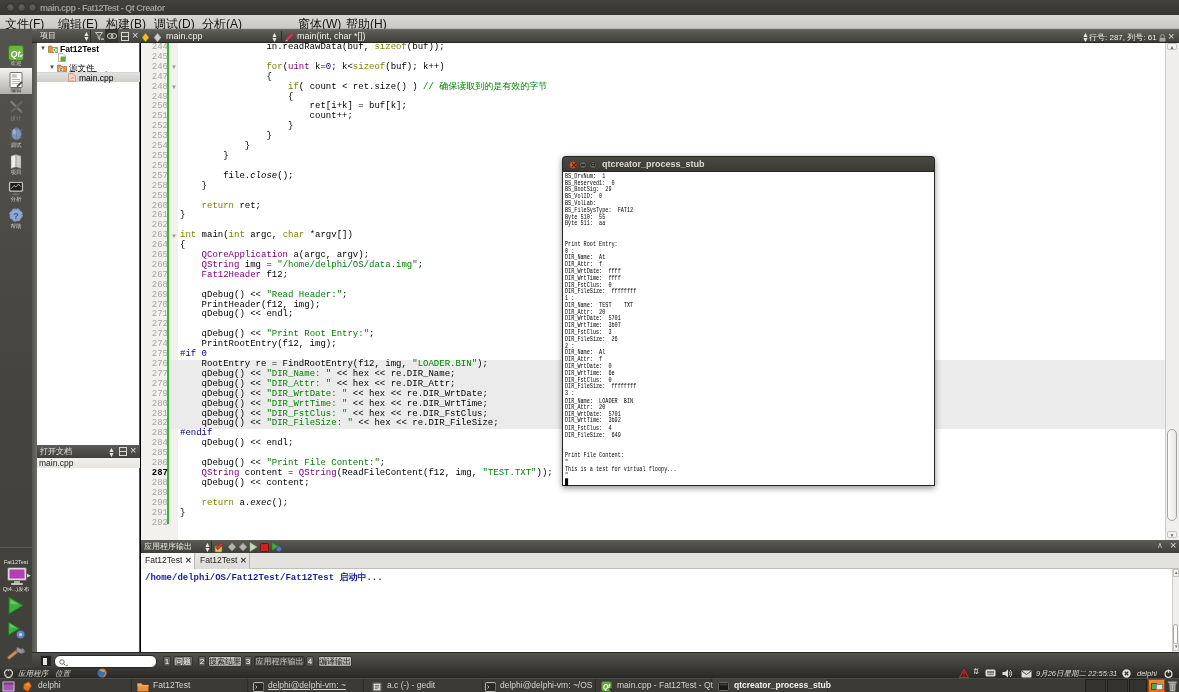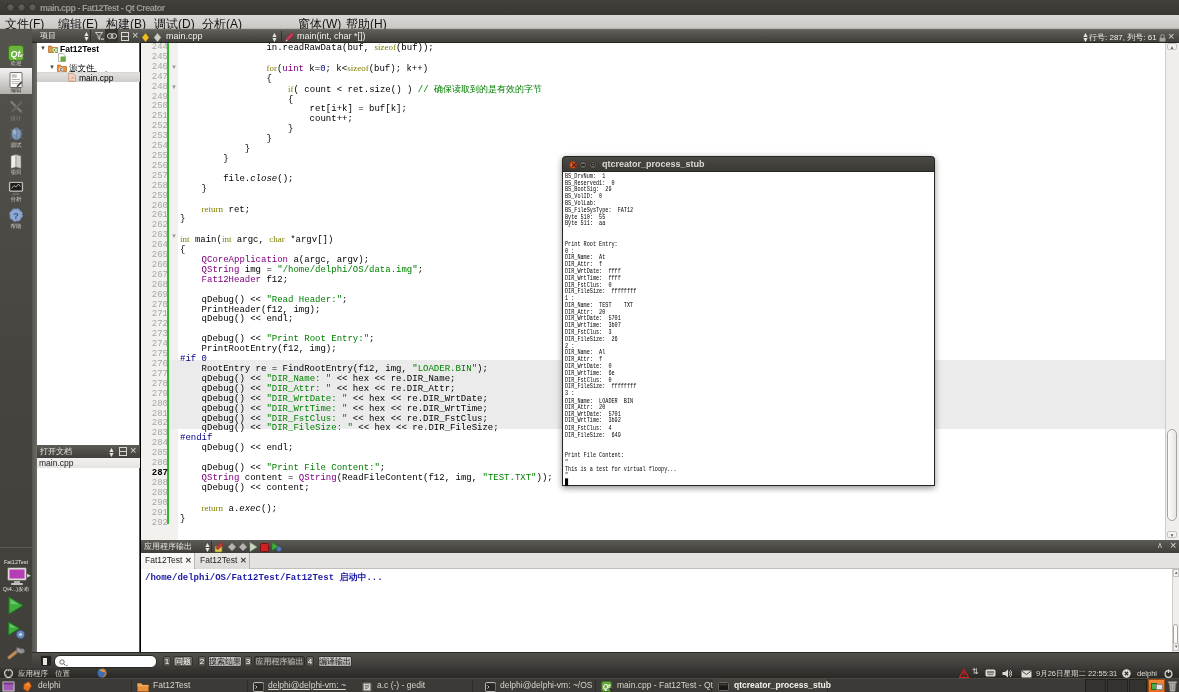--- a/index.html
+++ b/index.html
@@ -26,38 +26,38 @@
 .treerow { position:absolute; left:0; font-size:8.5px; color:#000; white-space:nowrap; }
 #opendochead { position:absolute; left:0px; top:402px; width:103px; height:13px; background:linear-gradient(#5d5b56,#403f3b); color:#e8e6e2; font-size:8px; }
 #opendocrow { position:absolute; left:0px; top:415px; width:103px; height:10px; background:linear-gradient(#f2f1ef,#e5e4e1); font-size:8.5px; color:#222; }
 
 #editor { left:141px; top:43px; width:1038px; height:497px; background:#fff; overflow:hidden; }
 #gutter { position:absolute; left:0; top:0; width:37px; height:497px; background:#f2f1ee; }
 #gutnums { position:absolute; left:0; top:0; width:27px; text-align:right; font-family:"Liberation Mono",monospace; font-size:9px; line-height:9.9px; color:#a9a7a3; }
 #greenbar { position:absolute; left:26px; top:0px; width:2px; height:481px; background:#2db82d; }
 #grayband { position:absolute; left:28px; top:316.5px; width:996px; height:69px; background:#ebebeb; }
 #codepre { position:absolute; left:39px; top:0; font-family:"Liberation Mono",monospace; font-size:9px; line-height:9.9px; color:#000; white-space:pre; }
-.k { color:#808000;font-family:Liberation Serif, serif; } .t { color:#800080; } .s { color:#008000; } .c { color:#008000; } .n { color:#000080; } .p { color:#000080; } .it { font-style:italic; }
+.k { color:#808000; } .t { color:#800080; } .s { color:#008000; } .c { color:#008000; } .n { color:#000080; } .p { color:#000080; } .it { font-style:italic; }
 .fold { position:absolute; left:30px; width:7px; height:5px; color:#9a9894; font-size:6px; line-height:5px; }
 #edscroll { position:absolute; left:1024px; top:0; width:14px; height:497px; background:#efeeec; border-left:1px solid #cfcdc9; }
 #edthumb { position:absolute; left:1px; top:386px; width:10px; height:92px; background:linear-gradient(to right,#fcfbfa,#e6e5e2); border:1px solid #a6a4a0; border-radius:5px; }
 .edarr { position:absolute; left:1px; width:10px; height:7px; background:#f4f3f1; border:1px solid #c5c3bf; border-radius:2px; color:#6a6864; font-size:5px; line-height:6px; text-align:center; }
 
 #outhead { left:141px; top:540px; width:1038px; height:13px; background:linear-gradient(#5d5b56,#3f3e3a); color:#e8e6e2; font-size:8px; }
 #outtabs { left:141px; top:553px; width:1038px; height:16px; background:#e4e2de; border-bottom:1px solid #c0beba; }
 .outtab { position:absolute; top:0; height:16px; font-size:8.5px; color:#222; border-right:1px solid #b8b6b2; }
 #outbody { left:141px; top:569px; width:1038px; height:83px; background:#fff; }
 #outtext { position:absolute; left:4px; top:2px; font-family:"Liberation Mono",monospace; font-size:9px; font-weight:bold; color:#1b1aa5; }
 #outscroll { position:absolute; left:1031px; top:0px; width:7px; height:83px; background:#efeeec; border-left:1px solid #cfcdc9; }
 .oarr { position:absolute; left:0px; width:6px; height:8px; background:#f4f3f1; border:1px solid #c5c3bf; color:#6a6864; font-size:4.5px; line-height:6px; text-align:center; }
 
 #statusbar { left:32px; top:652px; width:1147px; height:16px; background:linear-gradient(#54524d,#3b3a36); border-top:1px solid #292824; }
 .obtn { position:absolute; top:2.5px; height:11px; background:linear-gradient(#7d7b75,#5f5d57); border:1px solid #353430; border-radius:2px; color:#fff; font-size:8px; line-height:10px; text-align:center; overflow:hidden; white-space:nowrap; }
 
-#gpanel { left:0; top:668px; width:1179px; height:10px; background:linear-gradient(#3a3935,#292824); color:#dedcd7; font-size:7.5px; }
+#gpanel { left:0; top:668px; width:1179px; height:10px; background:linear-gradient(#3a3935,#292824); color:#dedcd7; font-size:7.5px;font-style:italic; }
 #winlist { left:0; top:678px; width:1179px; height:14px; background:#3c3a36; border-top:1px solid #4b4945; color:#d5d3ce; font-size:8.5px; }
 .wli { position:absolute; top:0; height:14px; border-right:1px solid #2e2d29; }
 .wli span { position:absolute; top:1px; white-space:nowrap; }
 
 #term { left:562px; top:156px; width:373px; height:330px; border-radius:4px 4px 0 0; box-shadow:0 2px 6px rgba(0,0,0,0.45); }
 #termtitle { position:absolute; left:0; top:0; width:373px; height:15px; background:linear-gradient(#4a4944,#3a3934); border:1px solid #262521; border-bottom:none; border-radius:4px 4px 0 0; }
 #termbody { position:absolute; left:0; top:15px; width:373px; height:315px; background:#fff; border:1px solid #262521; }
 #termpre { position:absolute; left:1.5px; top:1.2px; font-family:"Liberation Mono",monospace; font-size:12.6px; line-height:12.6px; color:#000; white-space:pre; transform:scale(0.41,0.54); transform-origin:0 0; }
 </style>
 </head>
@@ -506,21 +506,21 @@
     <span style="left:20px;">Fat12Test</span>
   </div>
   <div class="wli" style="left:249px;width:115px;">
     <svg class="abs" style="left:4px;top:2.5px;" width="11" height="10" viewBox="0 0 11 10">
           <rect x="0.5" y="0.5" width="10" height="9" rx="1" fill="#3a3936" stroke="#b5b3ae"></rect>
           <rect x="1.5" y="2" width="9" height="7" fill="#2a2927"></rect>
           <path d="M2.5 3.5 L4 5 L2.5 6.5" stroke="#d5d3ce" stroke-width="0.8" fill="none"></path>
         </svg>
     <span style="left:19px;text-decoration:underline;">delphi@delphi-vm: ~</span>
   </div>
-  <div class="wli" style="left:358px;width:115px;">
+  <div class="wli" style="left:368px;width:115px;">
     <svg class="abs" style="left:4px;top:2.5px;" width="10" height="10" viewBox="0 0 10 10">
           <rect x="0.5" y="0.5" width="9" height="9" rx="1.5" fill="#8a8884" stroke="#55534e"></rect>
           <rect x="2" y="2" width="6" height="6" fill="#d5d3ce"></rect>
           <line x1="3" y1="3.5" x2="7" y2="3.5" stroke="#55534e" stroke-width="0.7"></line>
           <line x1="3" y1="5" x2="7" y2="5" stroke="#55534e" stroke-width="0.7"></line>
           <line x1="3" y1="6.5" x2="5.5" y2="6.5" stroke="#55534e" stroke-width="0.7"></line>
         </svg>
     <span style="left:19px;">a.c (-) - gedit</span>
   </div>
   <div class="wli" style="left:481px;width:115px;">

